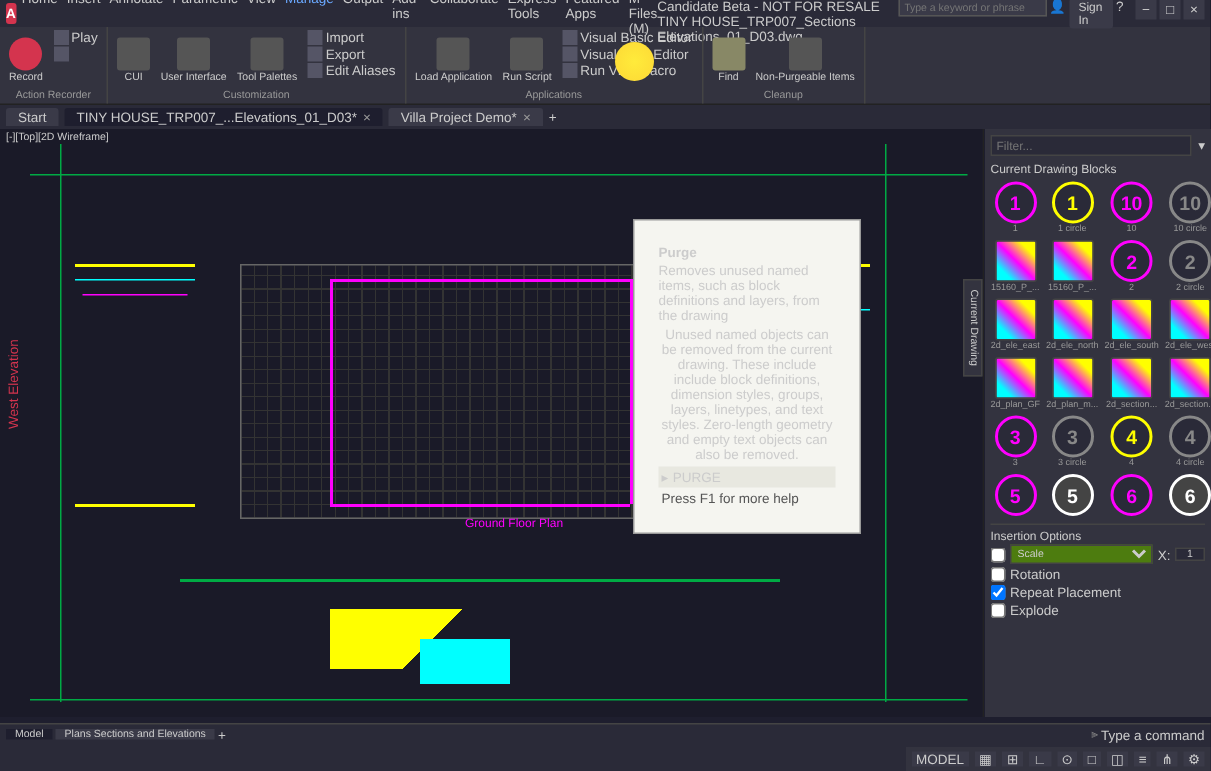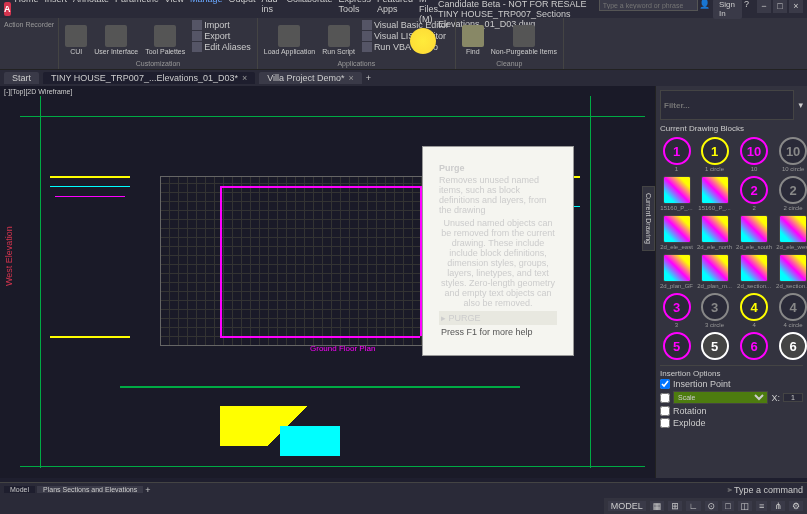--- a/index.html
+++ b/index.html
@@ -39,21 +39,21 @@
 .yline{position:absolute;background:#ff0;}
 .cline{position:absolute;background:#0ff;}
 .grid-box{position:absolute;left:140px;top:80px;width:290px;height:170px;border:1px solid #666;background:repeating-linear-gradient(0deg,transparent,transparent 8px,#333 8px,#333 9px),repeating-linear-gradient(90deg,transparent,transparent 8px,#333 8px,#333 9px);}
 .floor-label{position:absolute;left:310px;top:258px;color:#f0f;font-size:8px;}
 .tooltip{position:absolute;left:422px;top:60px;width:152px;background:#f5f5f0;border:1px solid #999;padding:16px;color:#333;font-size:7px;z-index:10;}
 .tooltip .cmd{background:#e8e8e0;padding:2px;margin-top:3px;display:flex;align-items:center;gap:3px;}
 .tooltip .f1{padding:2px;color:#555;}
 .highlight-circle{position:absolute;left:410px;top:28px;width:26px;height:26px;background:radial-gradient(circle,#ffeb3b,#fdd835);border-radius:50%;z-index:5;}
 .palette{width:152px;background:#33333f;border-left:1px solid #222;display:flex;flex-direction:column;padding:4px;gap:4px;overflow-y:auto;}
 .palette-header{display:flex;align-items:center;gap:4px;}
-.palette-header input{flex:1;background:#2a2a38;border:1px solid #444;height:30px;font-size:8px;padding:0 3px;color:#ccc;font-weight:bold;}
+.palette-header input{flex:1;background:#2a2a38;border:1px solid #444;height:14px;font-size:8px;padding:0 3px;color:#ccc;}
 .palette-title{font-size:8px;color:#ccc;}
 .block-grid{display:grid;grid-template-columns:repeat(4,1fr);gap:4px;}
 .block-item{display:flex;flex-direction:column;align-items:center;gap:1px;cursor:pointer;}
 .block-thumb{width:28px;height:28px;background:#2a2a38;border:1px solid #444;display:flex;align-items:center;justify-content:center;font-size:13px;font-weight:bold;border-radius:2px;}
 .block-thumb.circle{border-radius:50%;border:2px solid;}
 .block-thumb.c1{border-color:#f0f;color:#f0f;}
 .block-thumb.c2{border-color:#ff0;color:#ff0;}
 .block-thumb.c3{border-color:#f0f;color:#f0f;}
 .block-thumb.c4{border-color:#888;color:#888;}
 .block-thumb.c5{border-color:#f0f;color:#f0f;}
@@ -103,20 +103,35 @@
     <div class="window-btns">
       <div>−</div>
       <div>□</div>
       <div>×</div>
     </div>
   </div>
 </div>
 
 <div class="ribbon">
   <div class="ribbon-group">
+    <div class="rg-content">
+      <div class="rbtn">
+          <div class="ico big" style="background:#d4344e;border-radius:50%;"></div>
+          <span>Record</span>
+        </div>
+      <div class="rrow">
+        <div class="item">
+            <div class="smico"></div>
+            <span>Play</span>
+          </div>
+        <div class="item">
+            <div class="smico"></div>
+          </div>
+      </div>
+    </div>
     <div class="rg-label">Action Recorder</div>
   </div>
   <div class="ribbon-group">
     <div class="rg-content">
       <div class="rbtn">
           <div class="ico big"></div>
           <span>CUI</span>
         </div>
       <div class="rbtn">
           <div class="ico big"></div>
@@ -334,32 +349,32 @@
           <div class="block-label"></div>
         </div>
         <div class="block-item">
           <div class="block-thumb circle c6">6</div>
           <div class="block-label"></div>
         </div>
       </div>
     <div class="opt-section">
       <div class="palette-title">Insertion Options</div>
       <div class="opt-row">
-          <input type="checkbox" checked="" style="">
-          <span>Insertion Point</span>
-        </div>
-      <div class="opt-row">
           <input type="checkbox" style="">
           <select><option>Scale</option></select>
           <span>X:</span>
           <span class="val">1</span>
         </div>
       <div class="opt-row">
           <input type="checkbox" style="">
           <span>Rotation</span>
+        </div>
+      <div class="opt-row">
+          <input type="checkbox" checked="" style="">
+          <span>Repeat Placement</span>
         </div>
       <div class="opt-row">
           <input type="checkbox" style="">
           <span>Explode</span>
         </div>
     </div>
   </div>
 </div>
 
 <div class="bottom-strip">

